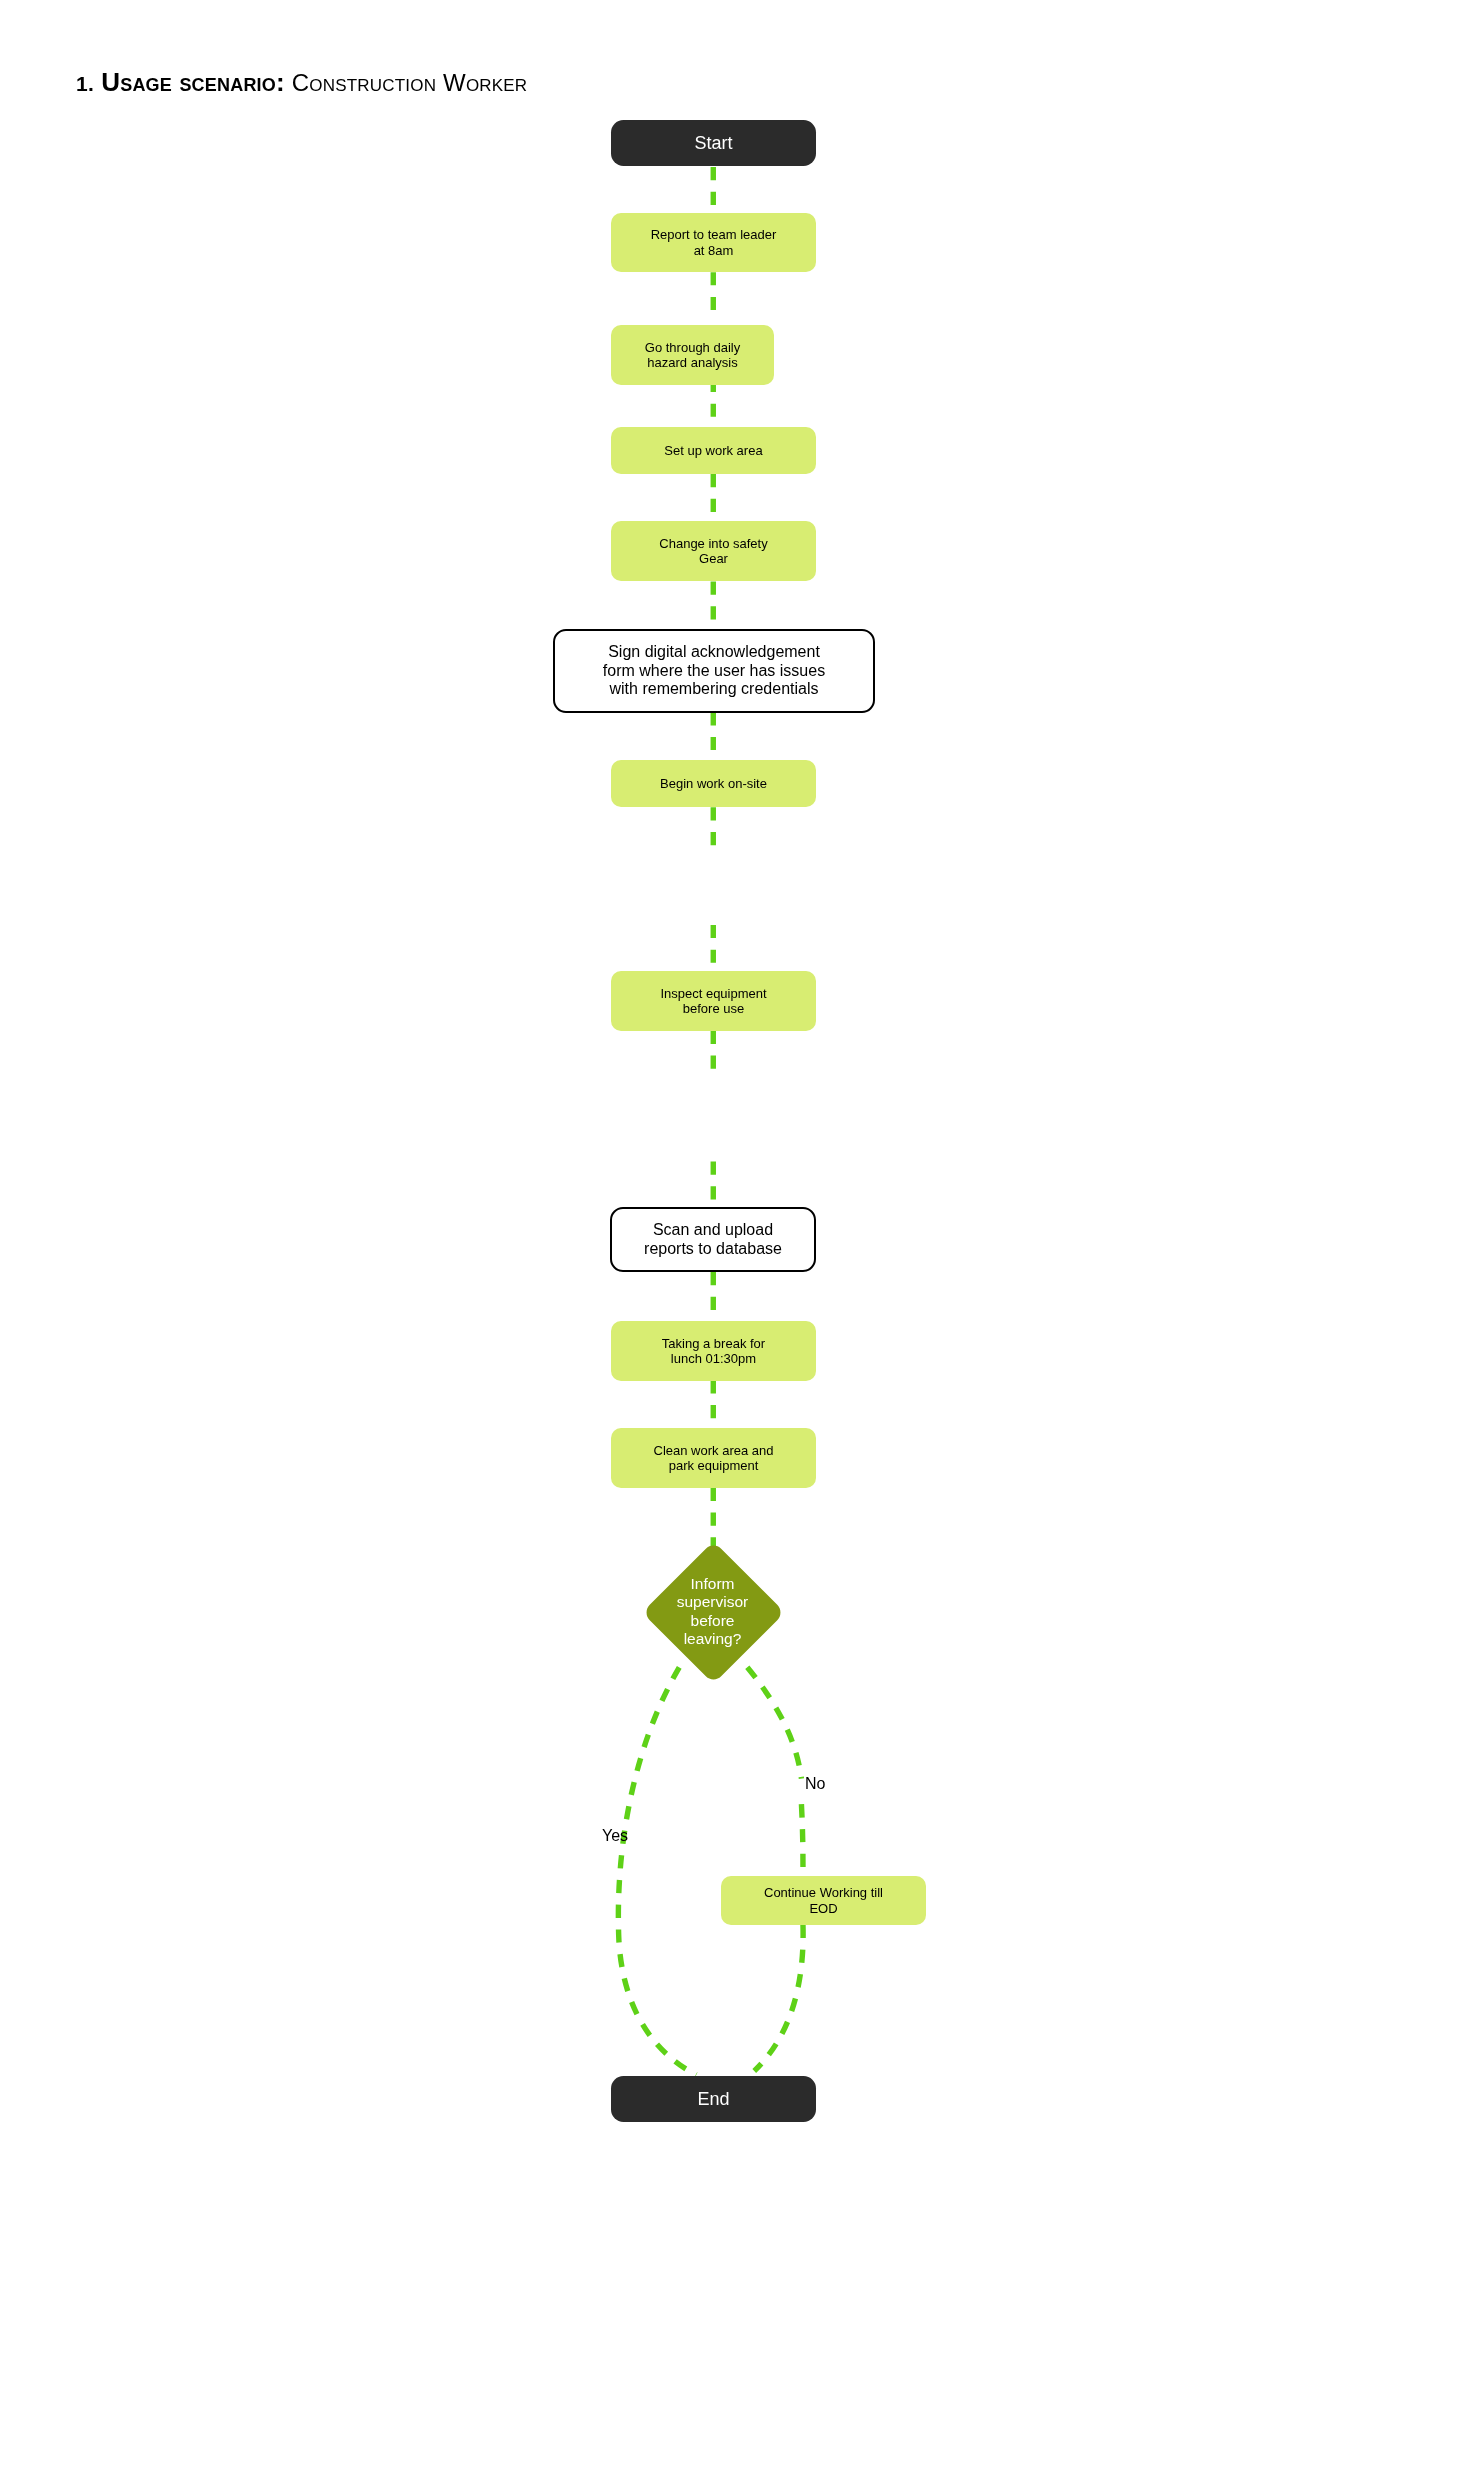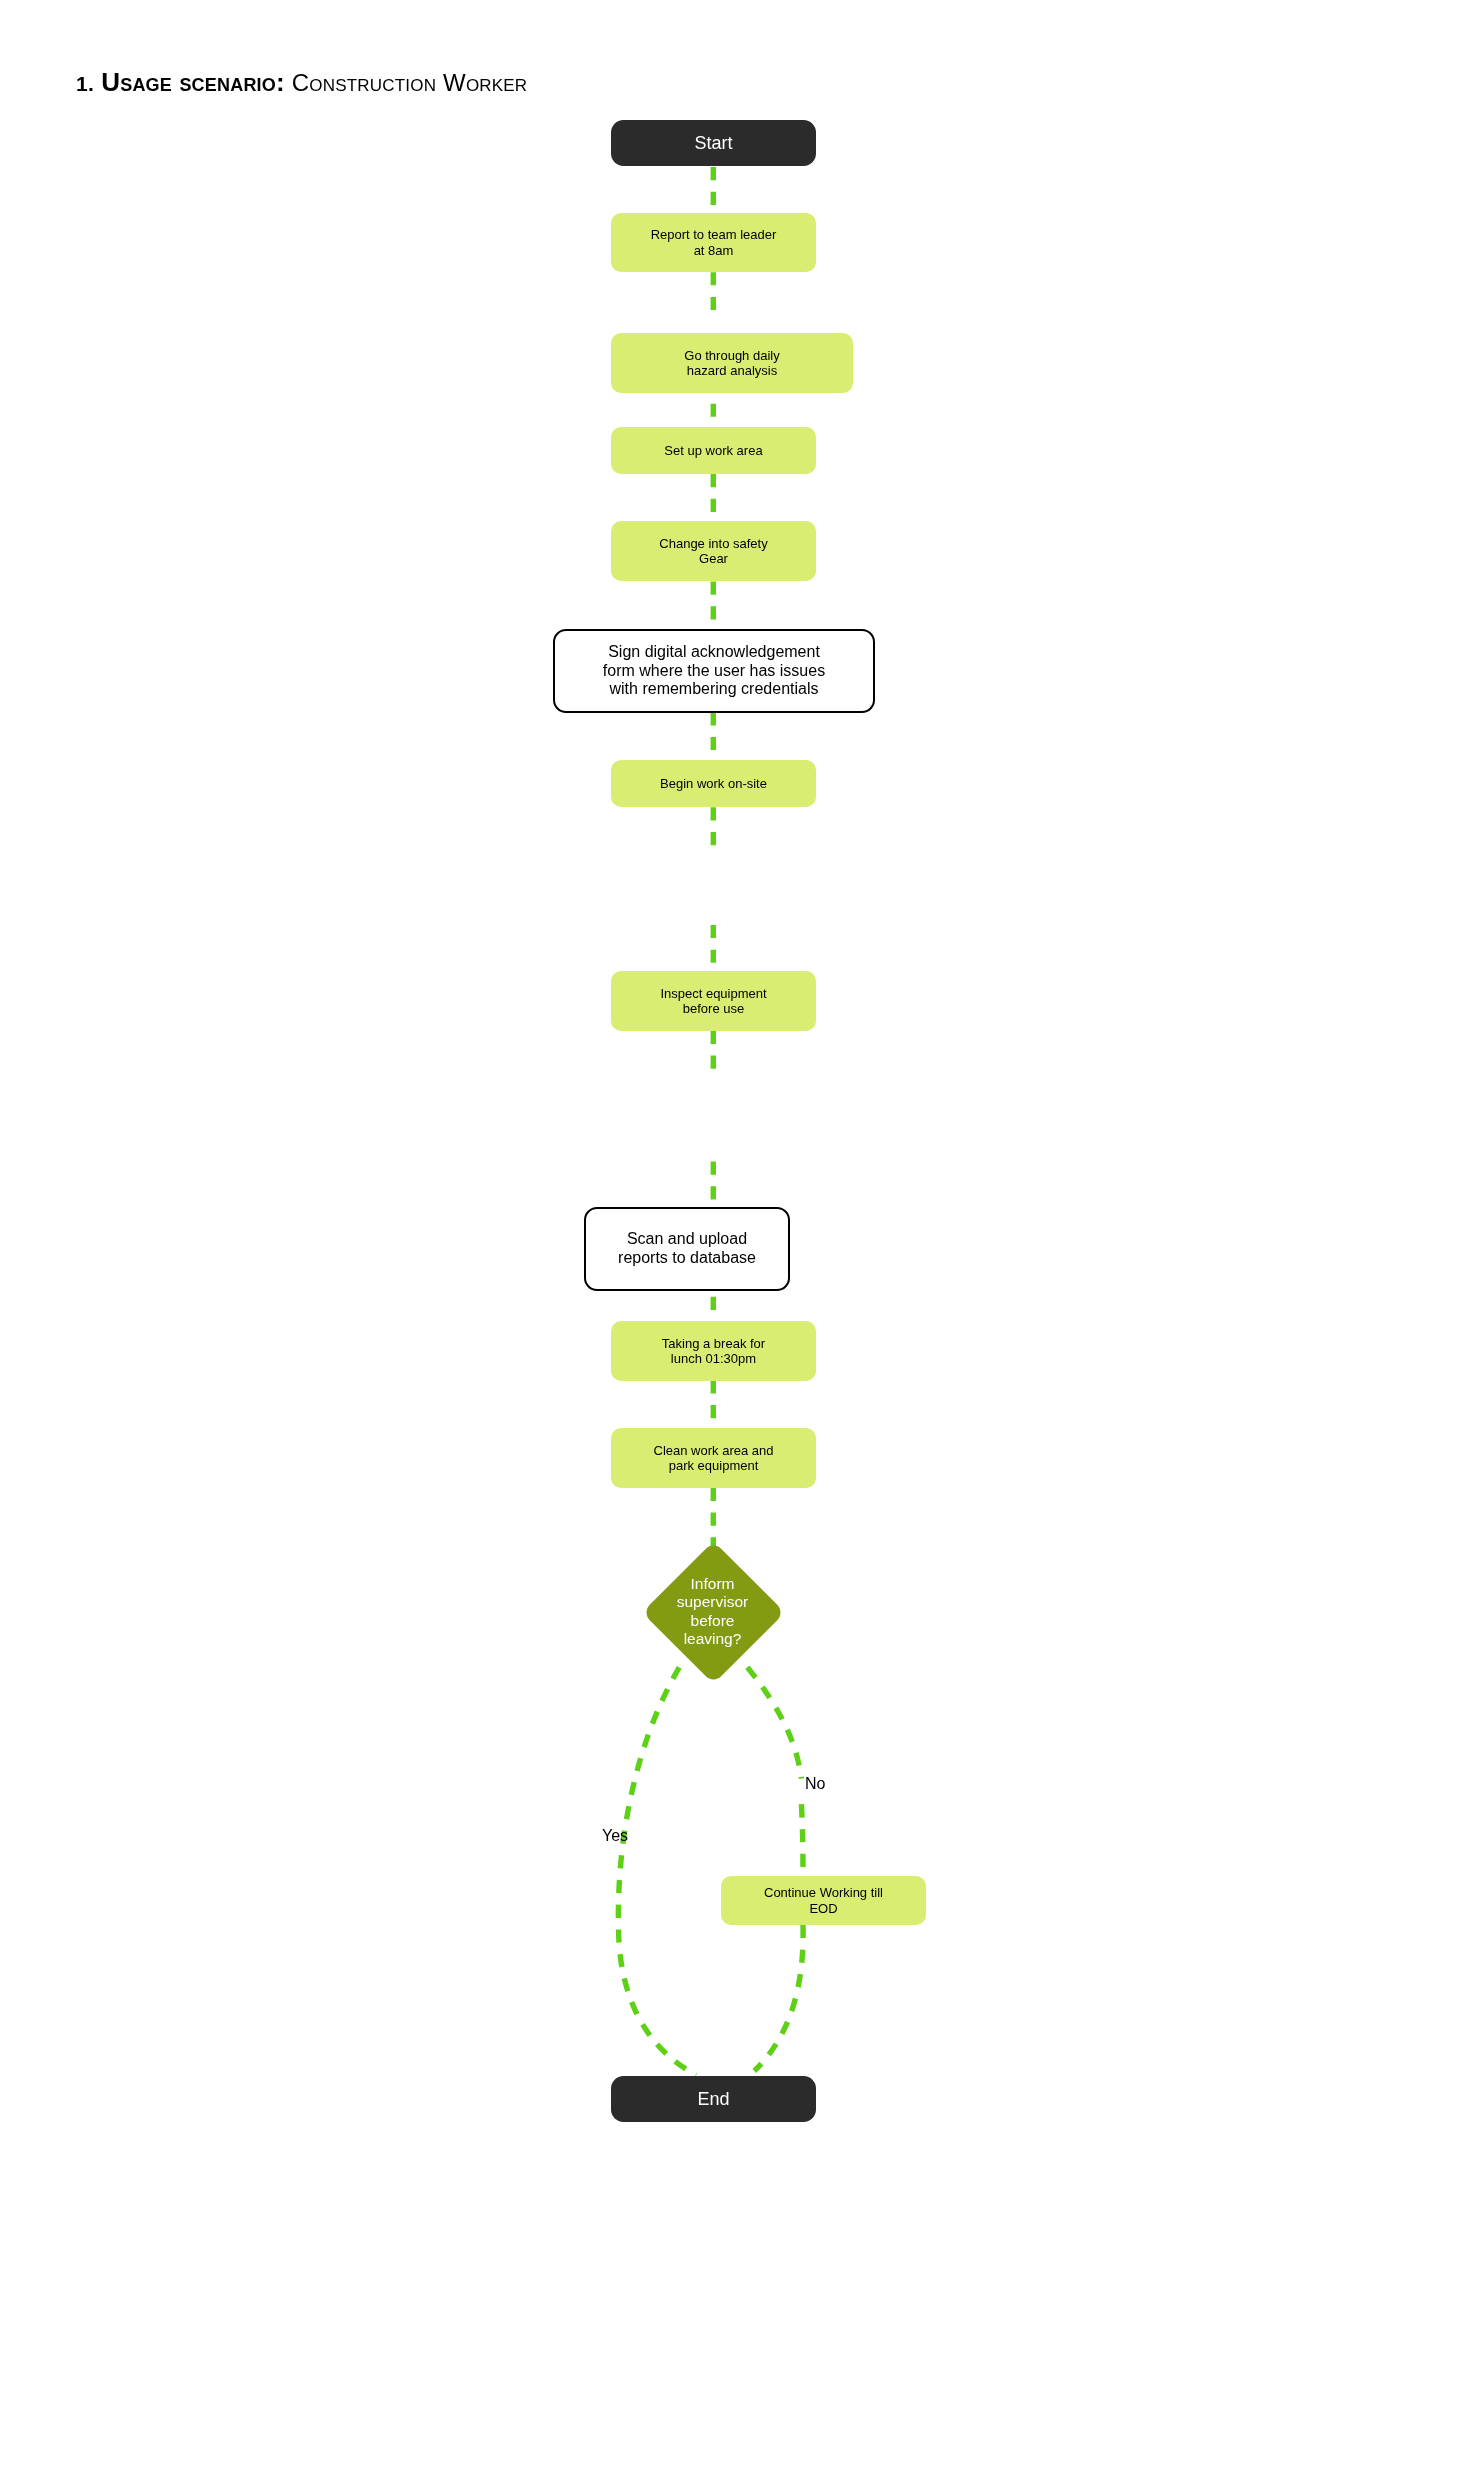--- a/index.html
+++ b/index.html
@@ -184,21 +184,21 @@
 
   <div class="node terminal" style="left:611px; top:120px; width:205px; height:46px;">
     <span class="label">Start</span>
   </div>
 
   <div class="node process" style="left:611px; top:213px; width:205px; height:59px;">
     <span class="label">Report to team leader
 at 8am</span>
   </div>
 
-  <div class="node process" style="left:611px; top:333px; width:242px; height:60px;text-align:center;">
+  <div class="node process" style="left:611px; top:325px; width:163px; height:60px;text-align:center;">
     <span class="label">Go through daily
 hazard analysis</span>
   </div>
 
   <div class="node process" style="left:611px; top:427px; width:205px; height:47px;">
     <span class="label">Set up work area</span>
   </div>
 
   <div class="node process" style="left:611px; top:521px; width:205px; height:60px;">
     <span class="label">Change into safety
@@ -215,21 +215,21 @@
     <span class="label">Begin work on-site</span>
   </div>
 
 
   <div class="node process" style="left:611px; top:971px; width:205px; height:60px;">
     <span class="label">Inspect equipment
 before use</span>
   </div>
 
 
-  <div class="node outline" style="left:584px; top:1207px; width:206px; height:84px;">
+  <div class="node outline" style="left:610px; top:1207px; width:206px; height:65px;">
     <span class="label">Scan and upload
 reports to database</span>
   </div>
 
   <div class="node process" style="left:611px; top:1321px; width:205px; height:60px;">
     <span class="label">Taking a break for
 lunch 01:30pm</span>
   </div>
 
   <div class="node process" style="left:611px; top:1428px; width:205px; height:60px;">

